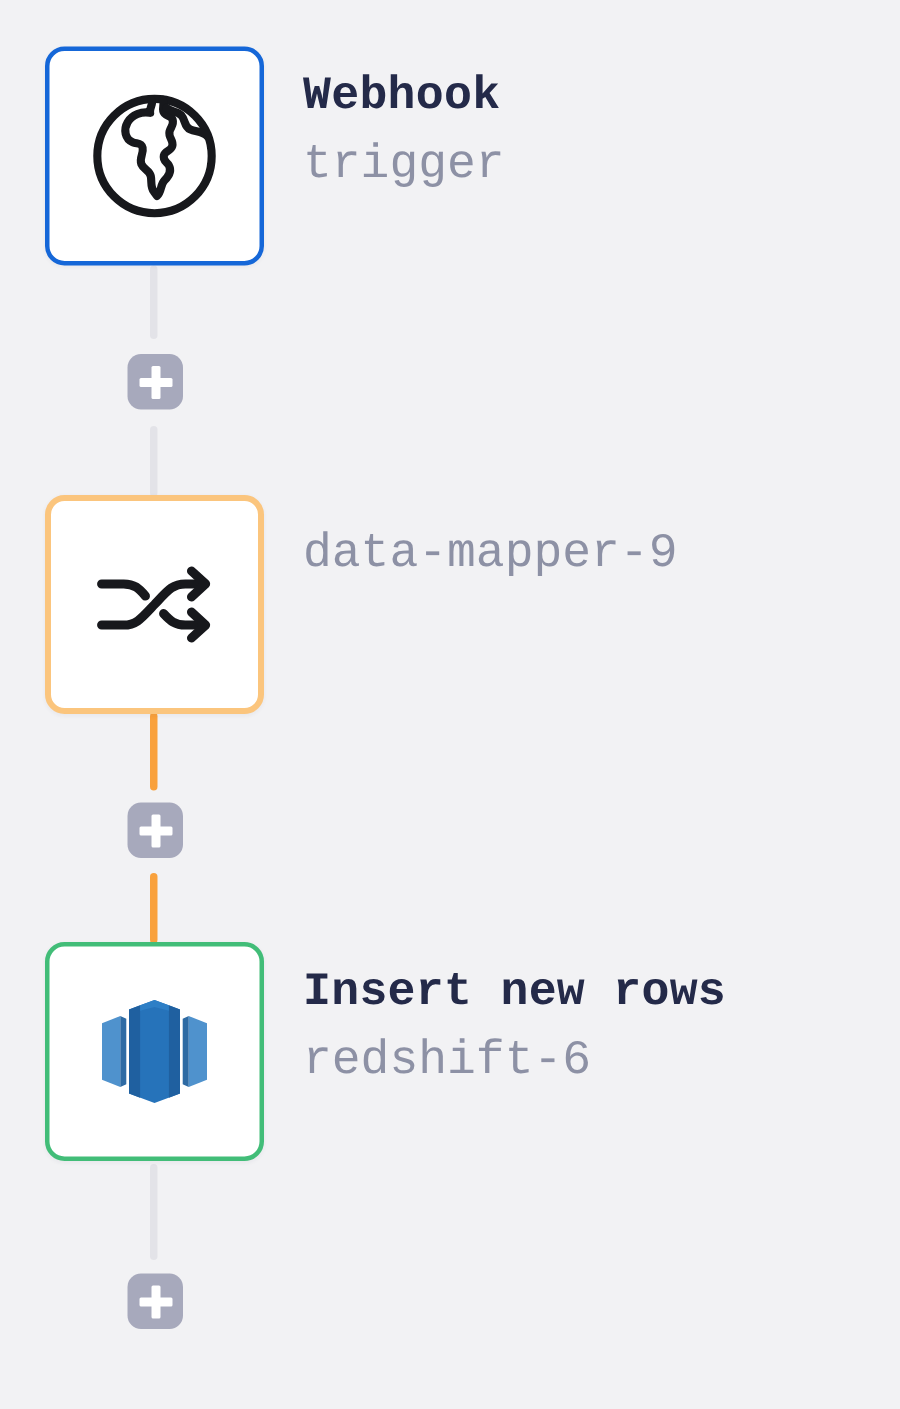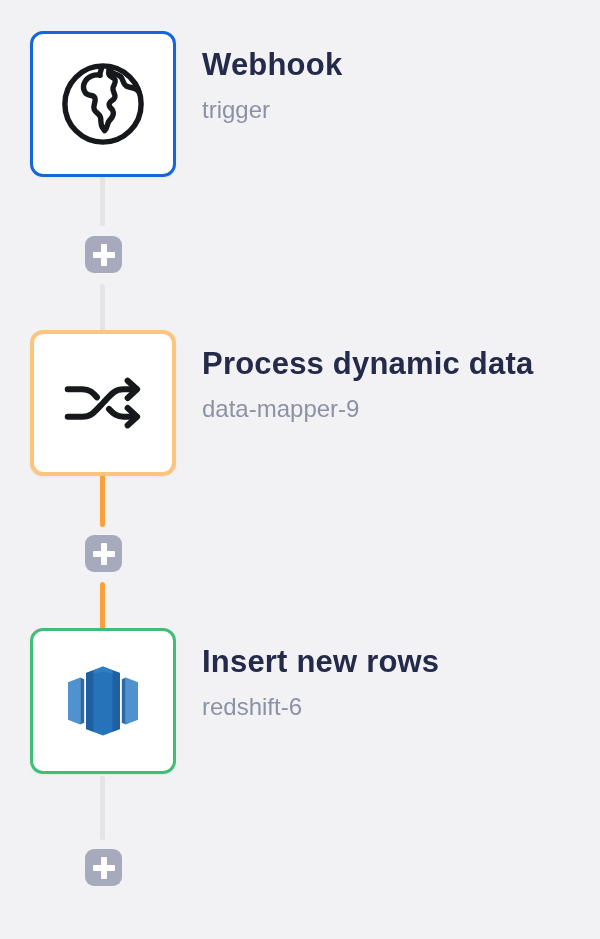--- a/index.html
+++ b/index.html
@@ -6,20 +6,21 @@
   body {
     width: 600px; height: 939px;
     background: #f2f2f4;
     font-family: "Liberation Sans", sans-serif;
     overflow: hidden;
   }
   .canvas {
     position: relative;
     width: 496px; height: 939px;
     background: #f2f2f4;
+    font-family: Liberation Mono, monospace;
   }
 
   
   .connector {
     position: absolute;
     left: 100px;
     width: 5px;
     border-radius: 3px;
     background: #e3e3e8;
   }
@@ -77,21 +78,21 @@
   .node-title {
     font-size: 31px;
     font-weight: 700;
     line-height: 40px;
     color: #242a49;
     letter-spacing: 0.2px;
     white-space: nowrap;
   }
   .node-subtitle {
     margin-top: 8px;
-    font-size: 24px;
+    font-size: 32px;
     font-weight: 400;
     line-height: 34px;
     color: #8d91a5;
     white-space: nowrap;
   }
 
   .icon-globe svg, .icon-shuffle svg, .icon-redshift svg { display: block; }
 </style>
 </head>
 <body>
@@ -158,21 +159,20 @@
         <svg width="94" height="94" viewBox="0 0 48 48" fill="none" stroke="#17181c" stroke-width="3.1" stroke-linejoin="round" stroke-linecap="round">
           <path d="M6 17 H13.5 C17.2 17 18.8 18.6 20.9 21.1"></path>
           <path d="M6 31 H13.5 C17.8 31 19.4 28.9 24 24 C28.6 19.1 30.2 17 34.5 17 H40.8"></path>
           <path d="M36.6 12.6 L41.4 17 L36.6 21.4"></path>
           <path d="M27.1 27.1 C29.4 29.6 31 31 34.5 31 H40.8"></path>
           <path d="M36.6 26.6 L41.4 31 L36.6 35.4"></path>
         </svg>
       </span>
     </div>
     <div class="node-text">
-      <div class="node-title">Process dynamic data</div>
       <div class="node-subtitle">data-mapper-9</div>
     </div>
   </div>
 
   <div class="node-row row3">
     <div class="tile success">
       <span class="icon-redshift">
         <svg width="96" height="96" viewBox="0 0 48 48" fill="none">
 
           <polygon points="6.5,14.6 12.6,12.2 12.6,35.8 6.5,33.4" fill="#4f92cd"></polygon>

